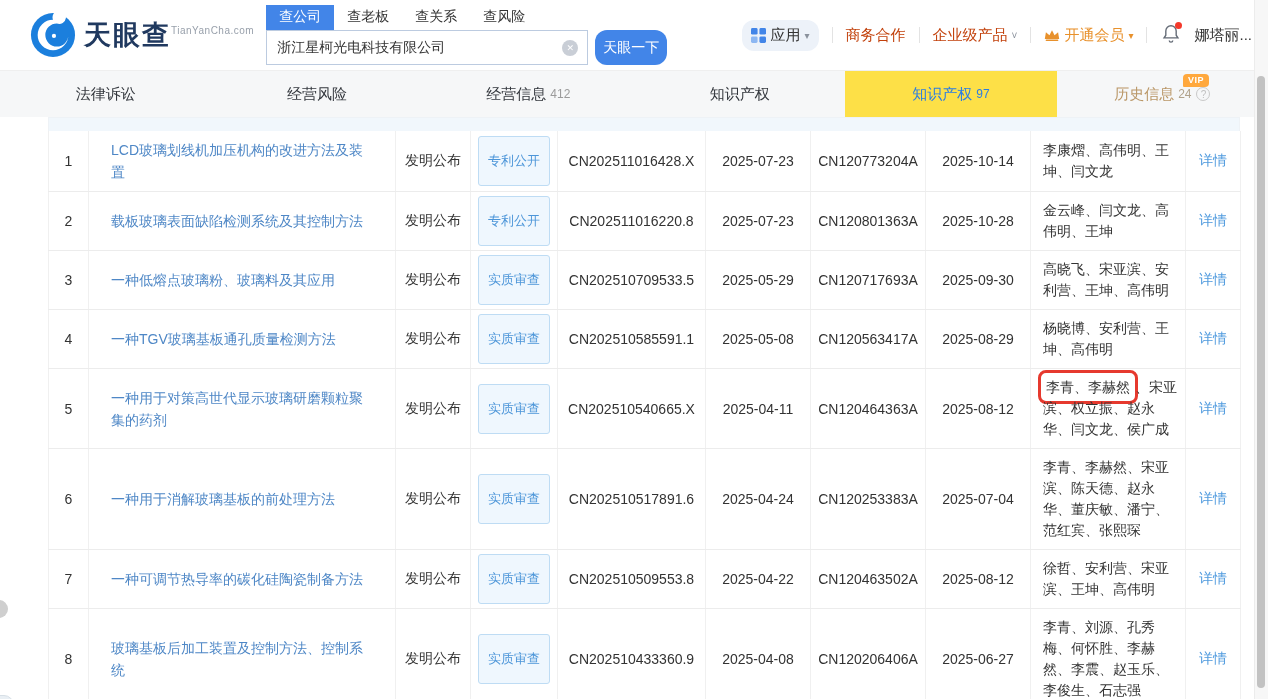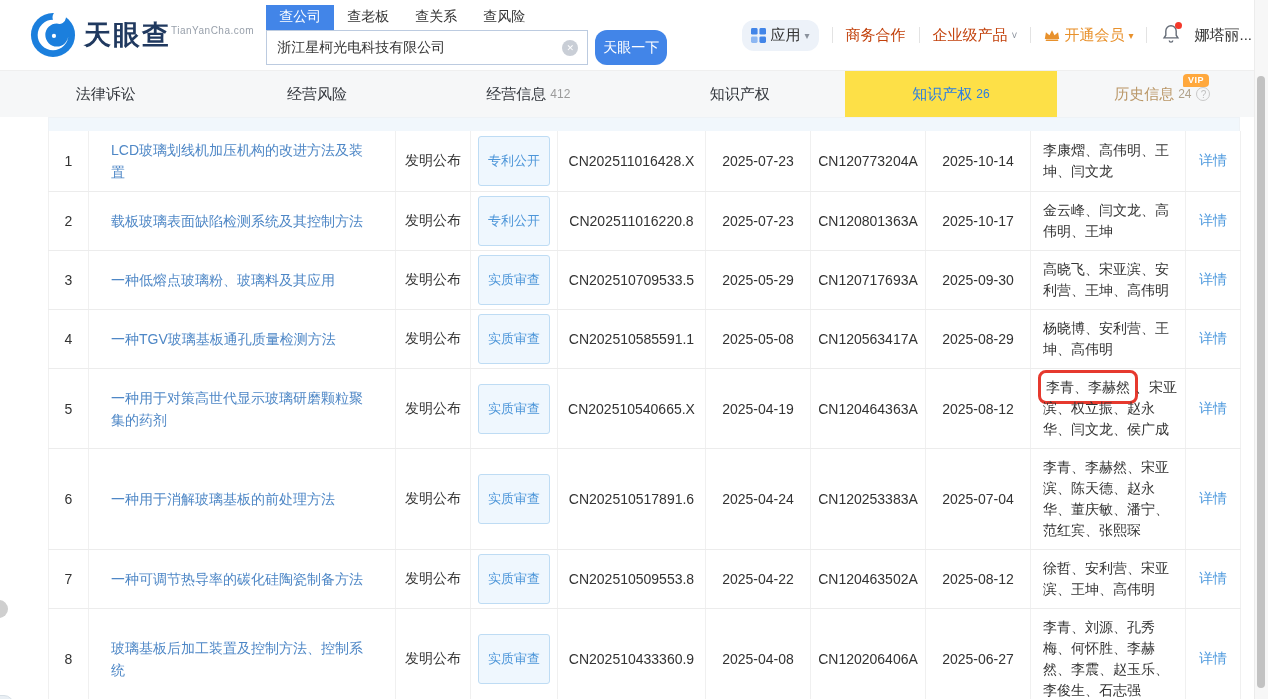--- a/index.html
+++ b/index.html
@@ -173,21 +173,21 @@
 
   </div>
     <div class="tab">
 
     <span class="tab-label">知识产权</span>
 
   </div>
     <div class="tab active">
 
     <span class="tab-label">知识产权</span>
-    <span class="tab-count">26</span>
+    <span class="tab-count">97</span>
 
   </div>
     <div class="tab vip">
     <span class="vip-badge">VIP</span>
     <span class="tab-label">历史信息</span>
     <span class="tab-count">24</span>
     <span class="q-icon">?</span>
   </div>
   </div>
 
@@ -220,21 +220,21 @@
     <td class="c-detail"><a class="dlink">详情</a></td>
   </tr>
         <tr style="height: 58px;">
     <td class="c-idx">2</td>
     <td class="c-name"><a class="plink">载板玻璃表面缺陷检测系统及其控制方法</a></td>
     <td class="c-type">发明公布</td>
     <td class="c-status"><span class="tag">专利公开</span></td>
     <td class="c-appno">CN202511016220.8</td>
     <td class="c-appdate">2025-07-23</td>
     <td class="c-pubno">CN120801363A</td>
-    <td class="c-pubdate">2025-10-17</td>
+    <td class="c-pubdate">2025-10-28</td>
     <td class="c-inv"><span class="inv-rest">金云峰、闫文龙、高伟明、王坤</span></td>
     <td class="c-detail"><a class="dlink">详情</a></td>
   </tr>
         <tr style="height: 58px;">
     <td class="c-idx">3</td>
     <td class="c-name"><a class="plink">一种低熔点玻璃粉、玻璃料及其应用</a></td>
     <td class="c-type">发明公布</td>
     <td class="c-status"><span class="tag">实质审查</span></td>
     <td class="c-appno">CN202510709533.5</td>
     <td class="c-appdate">2025-05-29</td>
@@ -254,21 +254,21 @@
     <td class="c-pubdate">2025-08-29</td>
     <td class="c-inv"><span class="inv-rest">杨晓博、安利营、王坤、高伟明</span></td>
     <td class="c-detail"><a class="dlink">详情</a></td>
   </tr>
         <tr style="height: 79px;">
     <td class="c-idx">5</td>
     <td class="c-name"><a class="plink">一种用于对策高世代显示玻璃研磨颗粒聚集的药剂</a></td>
     <td class="c-type">发明公布</td>
     <td class="c-status"><span class="tag">实质审查</span></td>
     <td class="c-appno">CN202510540665.X</td>
-    <td class="c-appdate">2025-04-19</td>
+    <td class="c-appdate">2025-04-11</td>
     <td class="c-pubno">CN120464363A</td>
     <td class="c-pubdate">2025-08-12</td>
     <td class="c-inv"><span class="inv-hl on">李青、李赫然</span><span class="inv-rest">、宋亚滨、权立振、赵永华、闫文龙、侯广成</span></td>
     <td class="c-detail"><a class="dlink">详情</a></td>
   </tr>
         <tr style="height: 99px;">
     <td class="c-idx">6</td>
     <td class="c-name"><a class="plink">一种用于消解玻璃基板的前处理方法</a></td>
     <td class="c-type">发明公布</td>
     <td class="c-status"><span class="tag">实质审查</span></td>

